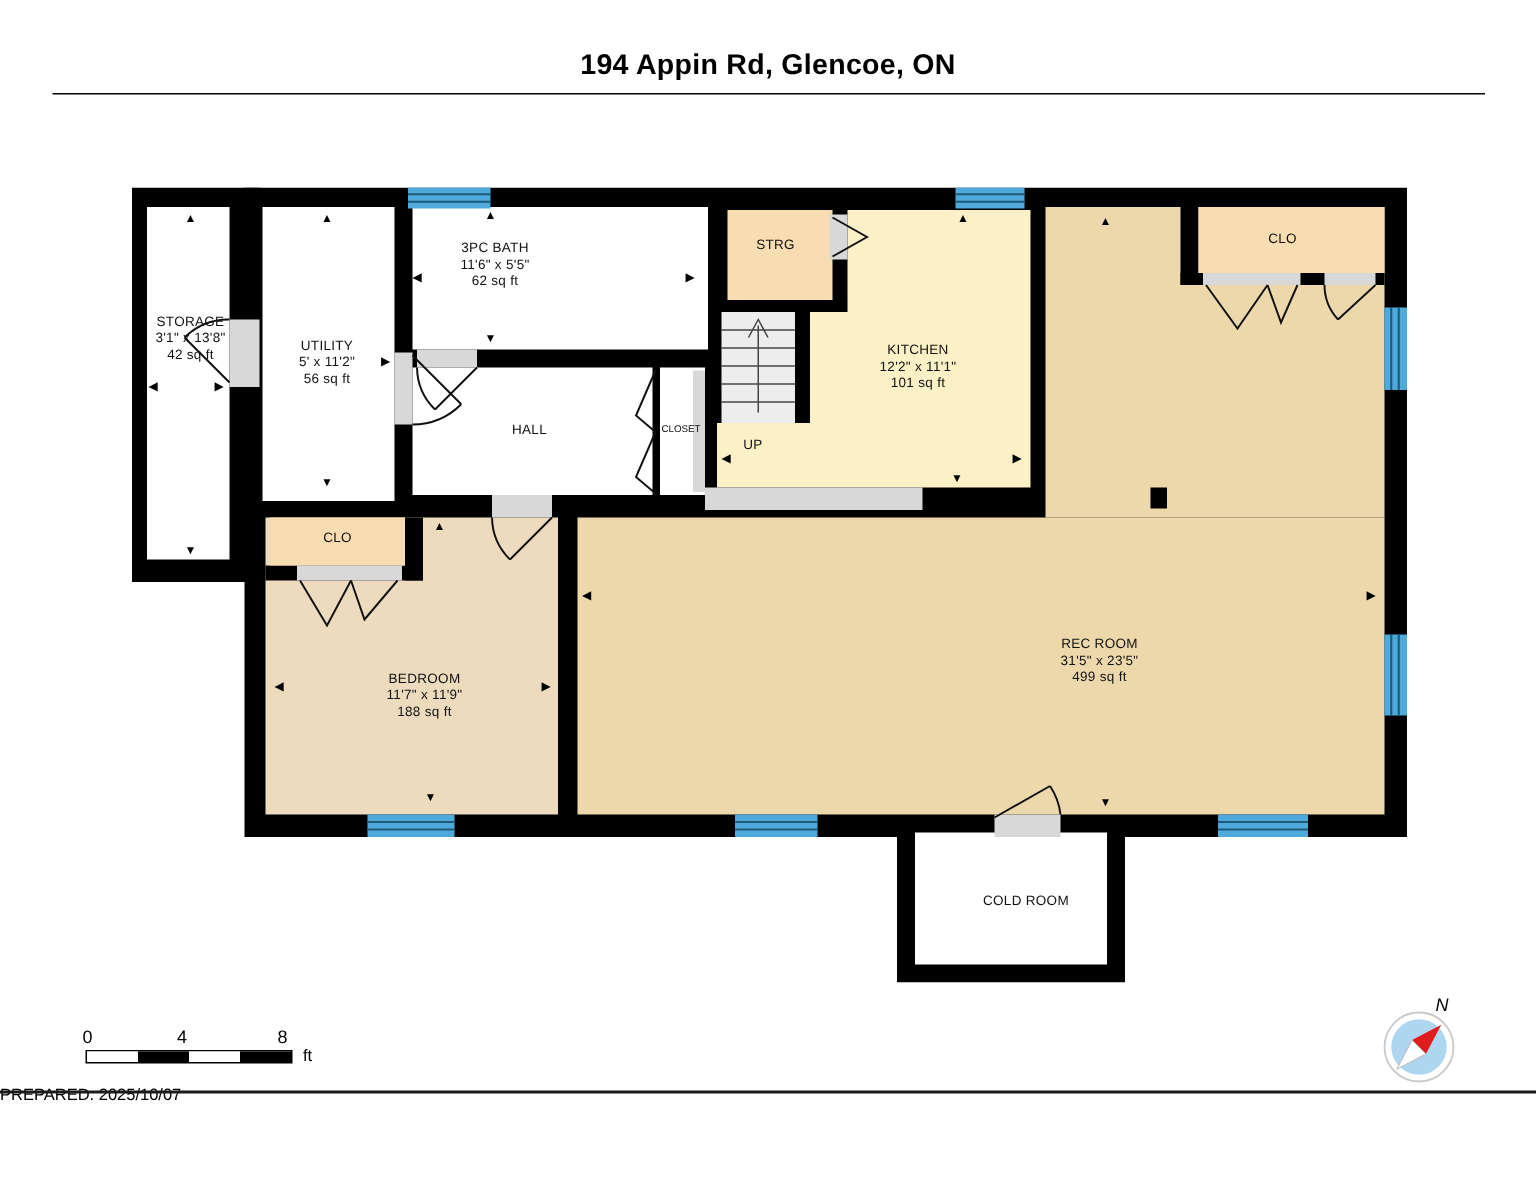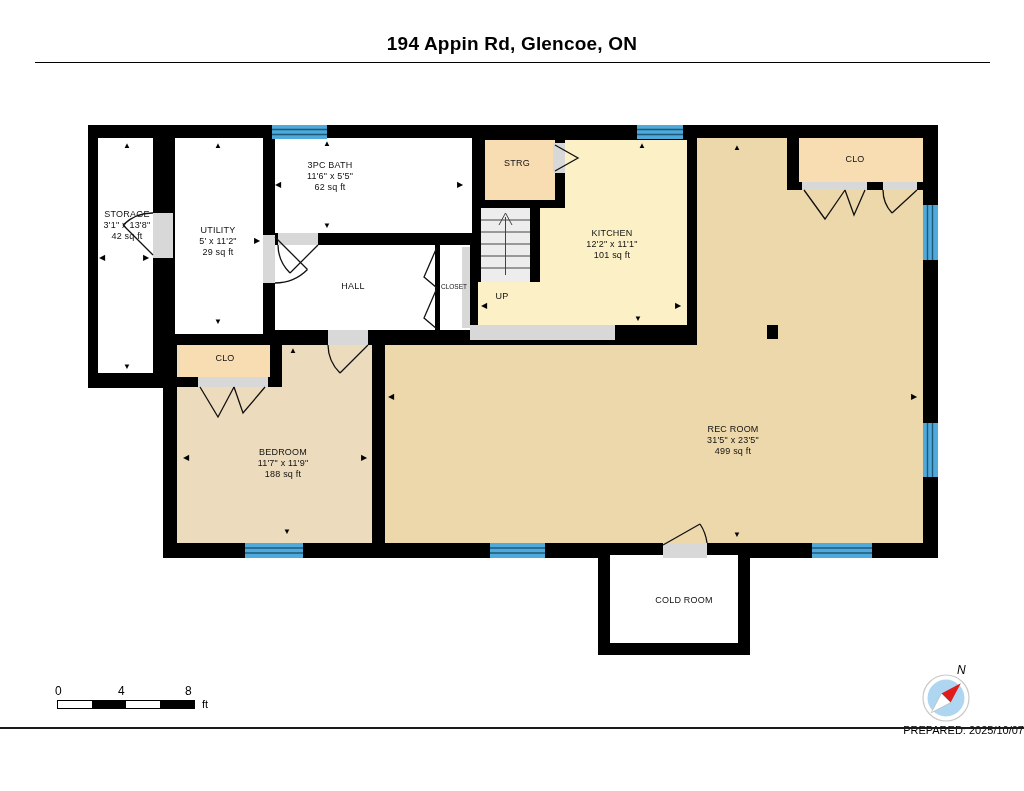--- a/index.html
+++ b/index.html
@@ -24,21 +24,21 @@
 
   .scalebar{position:absolute;left:55px;top:684px;width:160px;height:32px;font-size:12px;}
   .scalebar .t0{position:absolute;left:0;top:0;}
   .scalebar .t4{position:absolute;left:63px;top:0;}
   .scalebar .t8{position:absolute;left:130px;top:0;}
   .scale-track{position:absolute;left:2px;top:16px;width:136px;height:7px;
                border:1px solid #000;display:flex;}
   .scale-track i{display:block;height:100%;}
   .scale-unit{position:absolute;left:147px;top:14px;font-size:11px;}
 
-  .prepared{position:absolute;top:724px;left:0;width:100%;text-align:right;font-size:11px;}
+  .prepared{position:absolute;top:724px;left:0;width:100%;text-align:left;font-size:11px;}
   .compass{position:absolute;left:916px;top:660px;width:64px;height:66px;}
   .footer-rule{position:absolute;top:727px;left:0;width:1024px;height:2px;background:#1a1a1a;}
   .disclaimer{position:absolute;top:736px;left:37px;font-size:10px;color:#111;}
 </style>
 </head>
 <body>
 
 <div class="sheet">
 
   <div class="title">194 Appin Rd, Glencoe, ON</div>
@@ -142,21 +142,21 @@
     </svg>
 
     <div class="lbl" style="left:39px;top:84px">
       <span>STORAGE</span>
         <span>3'1" x 13'8"</span>
         <span>42 sq ft</span>
     </div>
     <div class="lbl" style="left:130px;top:100px">
       <span>UTILITY</span>
         <span>5' x 11'2"</span>
-        <span>29 sq ft</span>
+        <span>56 sq ft</span>
     </div>
     <div class="lbl" style="left:242px;top:35px">
       <span>3PC BATH</span>
         <span>11'6" x 5'5"</span>
         <span>62 sq ft</span>
     </div>
     <div class="lbl" style="left:265px;top:156px">
         <span>HALL</span>
       </div>
     <div class="lbl small" style="left:366px;top:158px">

